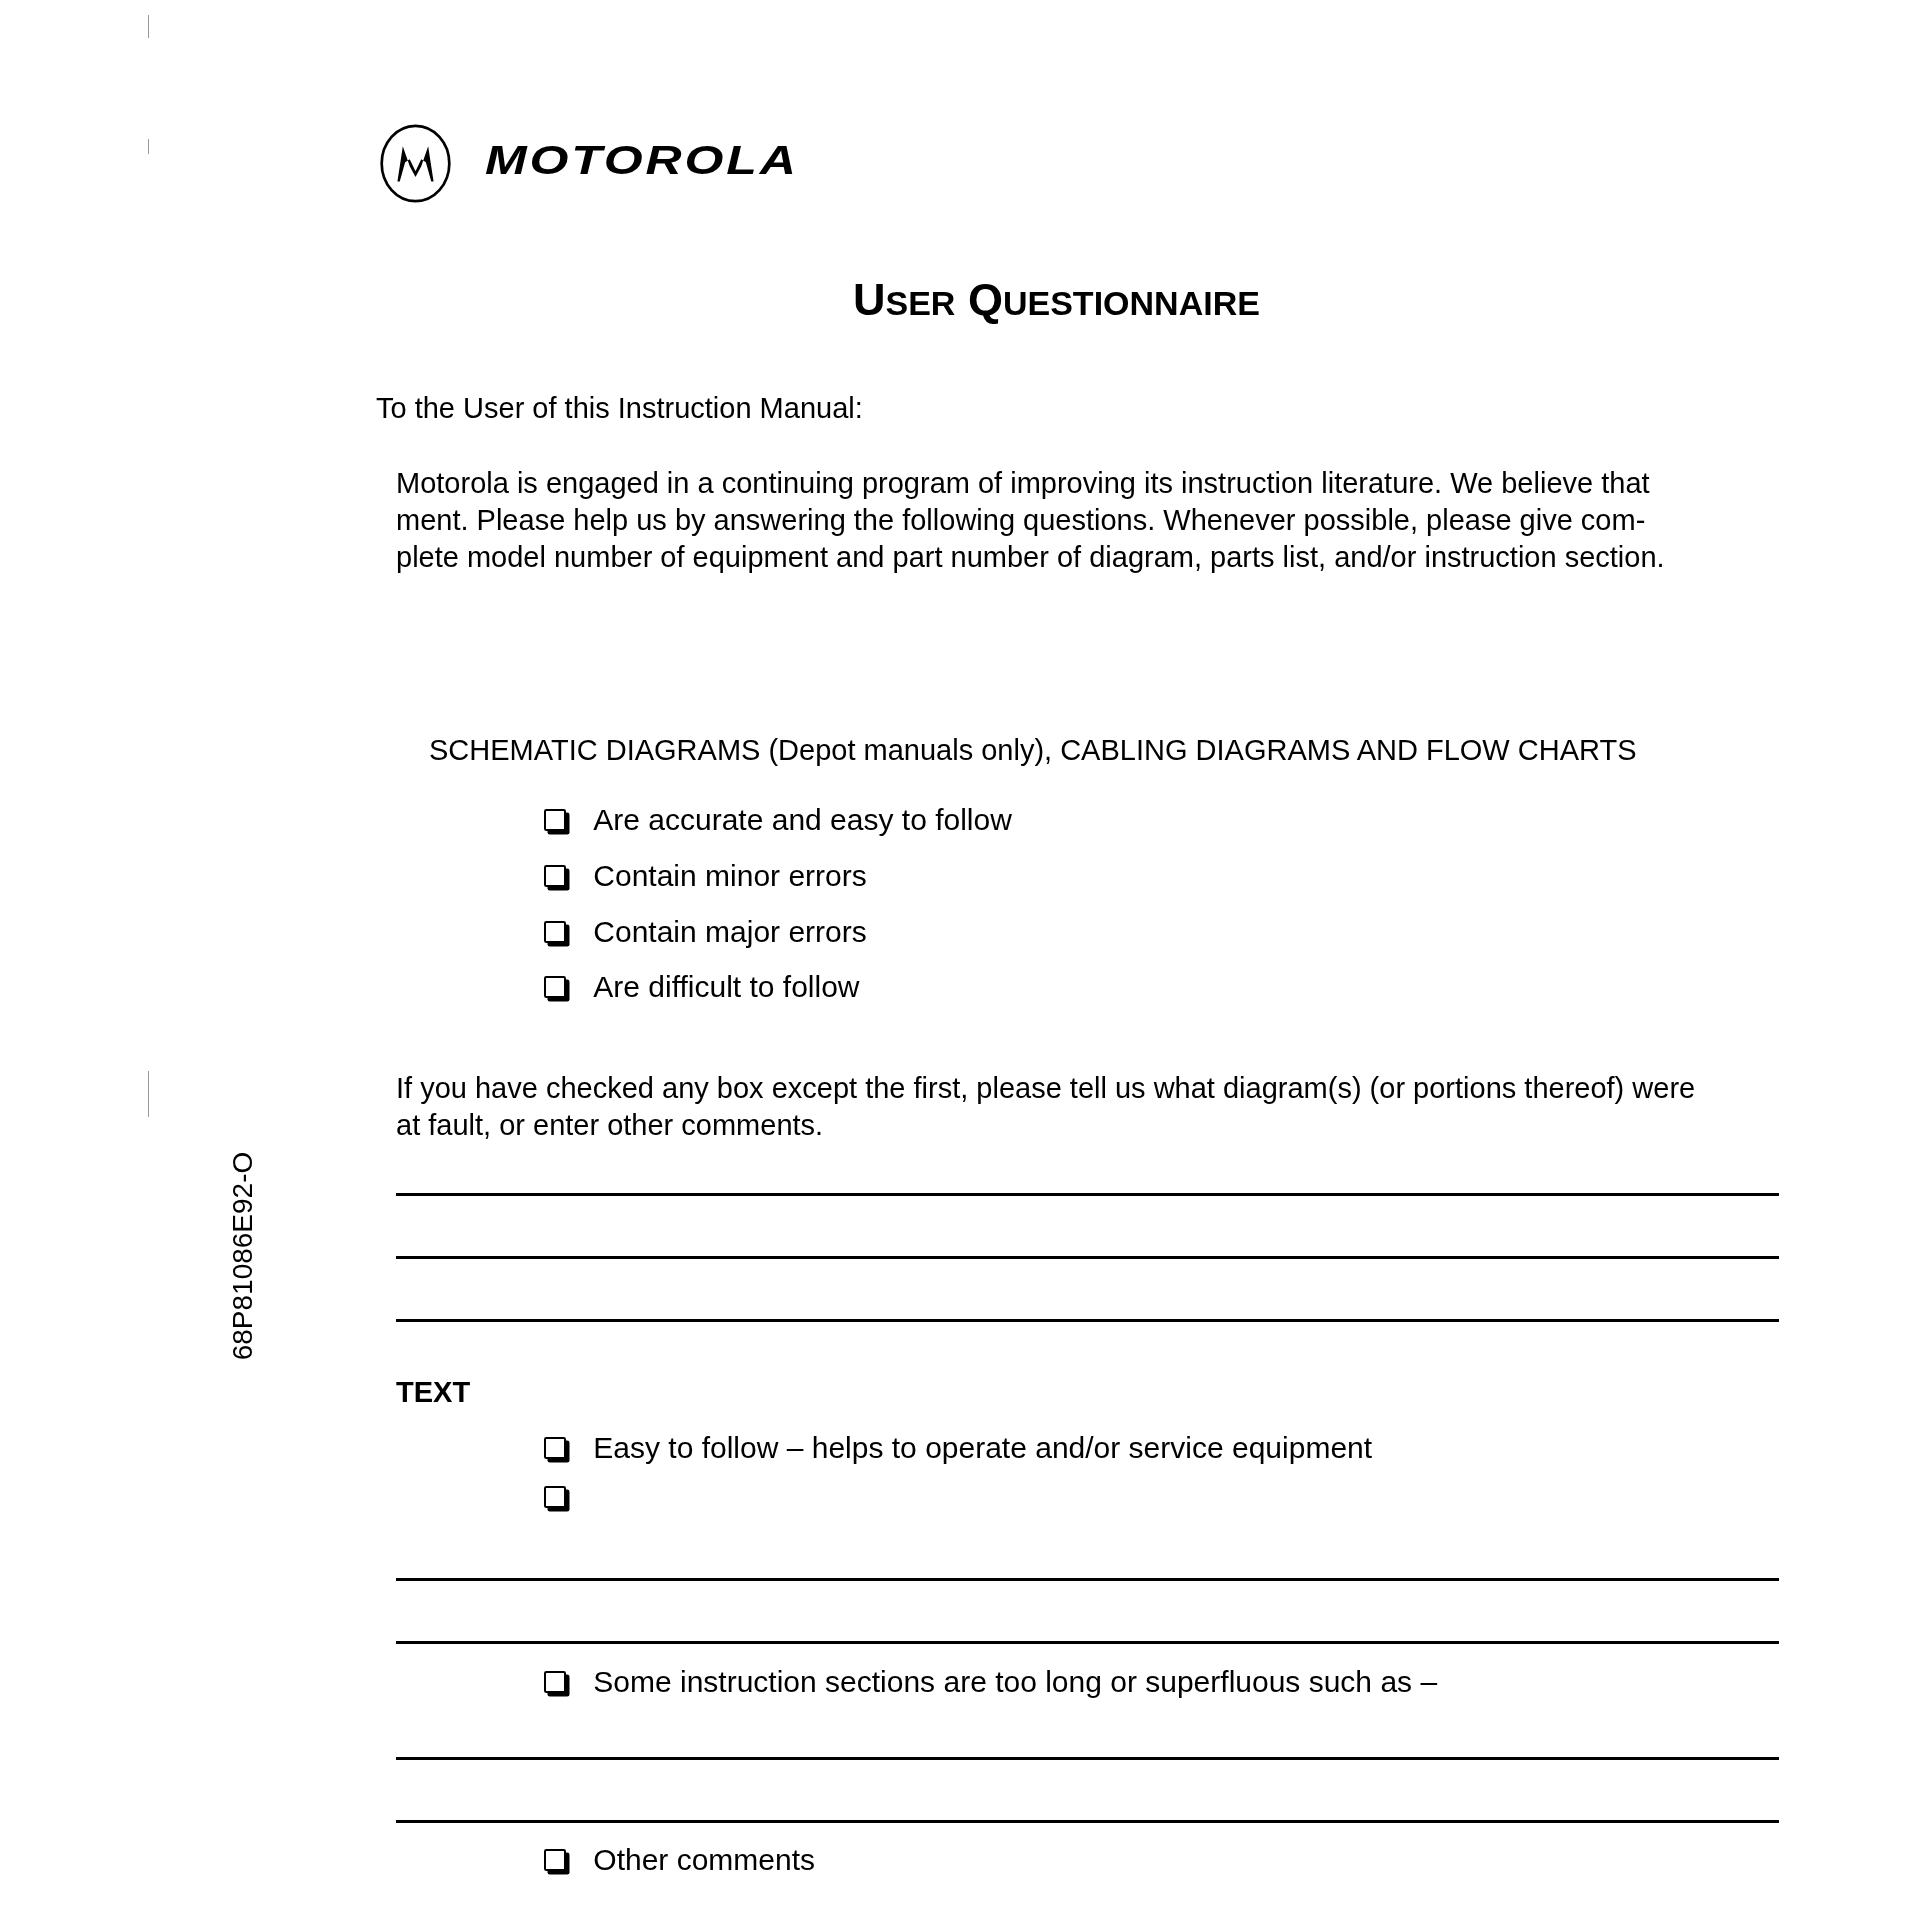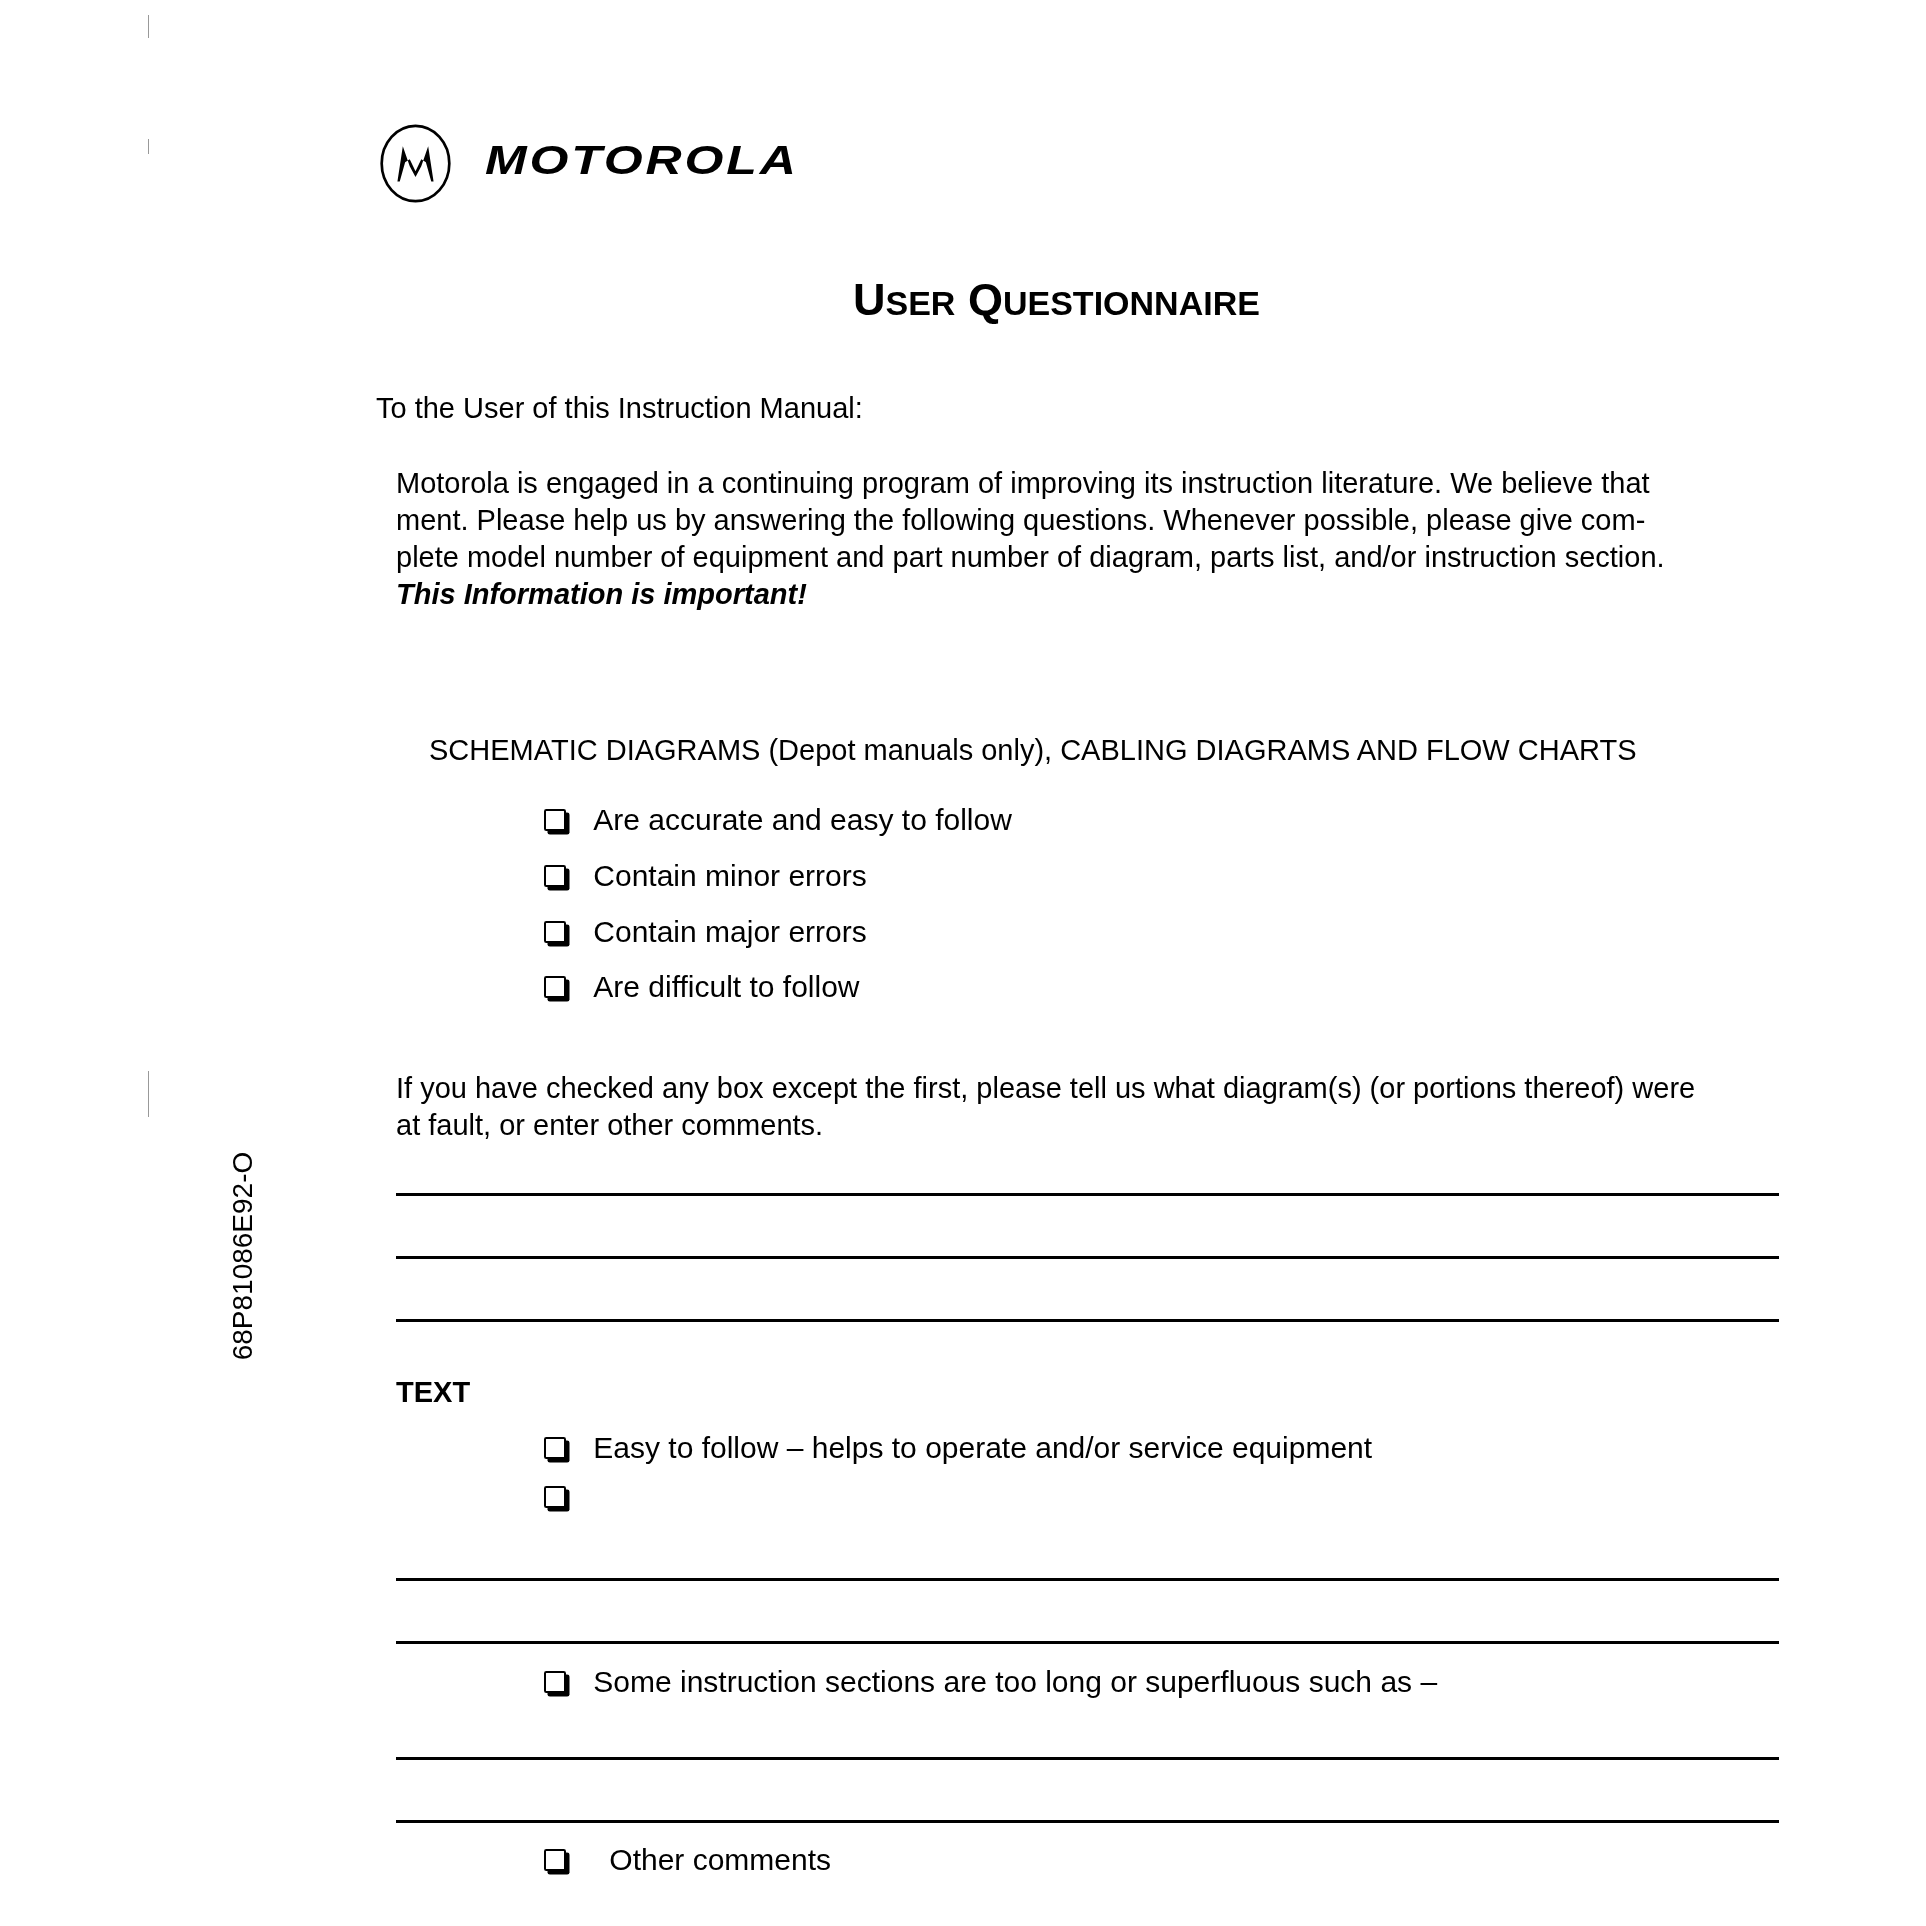--- a/index.html
+++ b/index.html
@@ -46,21 +46,20 @@
   <span class="big">Q</span><span class="sm">UESTIONNAIRE</span>
 </div>
 
 <div class="abs side-code">68P81086E92-O</div>
 
 <div class="abs greeting">To the User of this Instruction Manual:</div>
 <div class="abs intro">
   <span class="line">Motorola is engaged in a continuing program of improving its instruction literature. We believe that</span>
   <span class="line">ment. Please help us by answering the following questions. Whenever possible, please give com-</span>
   <span class="line">plete model number of equipment and part number of diagram, parts list, and/or instruction section.</span>
-  <span class="line emph">This Information is important!</span>
 </div>
 
 <div class="abs section-heading">SCHEMATIC DIAGRAMS (Depot manuals only), CABLING DIAGRAMS AND FLOW CHARTS</div>
 
 <div class="check-row" style="left:544px;top:803px;">
   <span class="cbox"></span>
   <span>Are accurate and easy to follow</span>
 </div>
 <div class="check-row" style="left:544px;top:859px;">
   <span class="cbox"></span>
@@ -98,17 +97,17 @@
 <div class="rule" style="top:1641px;"></div>
 
 <div class="check-row" style="left:544px;top:1665px;">
   <span class="cbox"></span>
   <span>Some instruction sections are too long or superfluous such as –</span>
 </div>
 
 <div class="rule" style="top:1757px;"></div>
 <div class="rule" style="top:1820px;"></div>
 
-<div class="check-row" style="left:544px;top:1843px;gap:16px;">
+<div class="check-row" style="left:544px;top:1843px;">
   <span class="cbox"></span>
   <span>Other comments</span>
 </div>
 
 
 </body></html>

